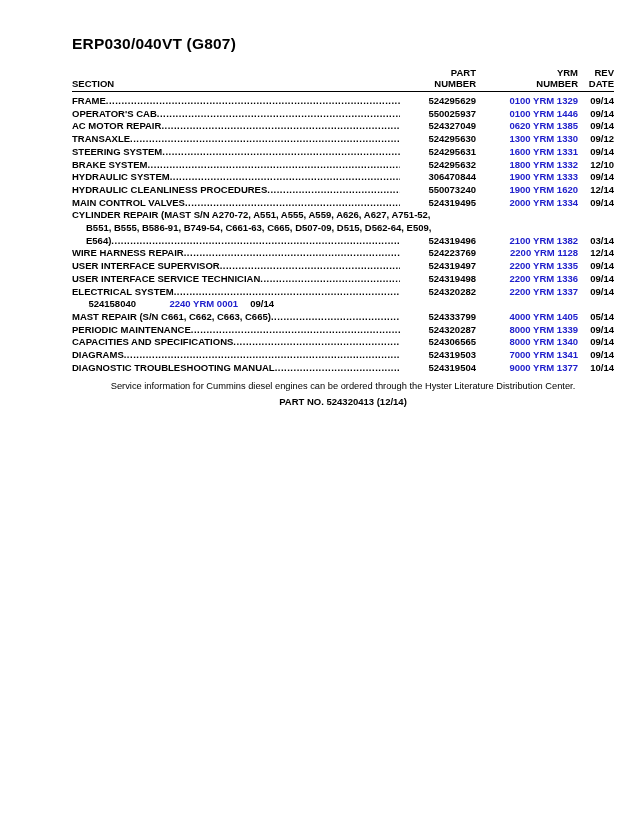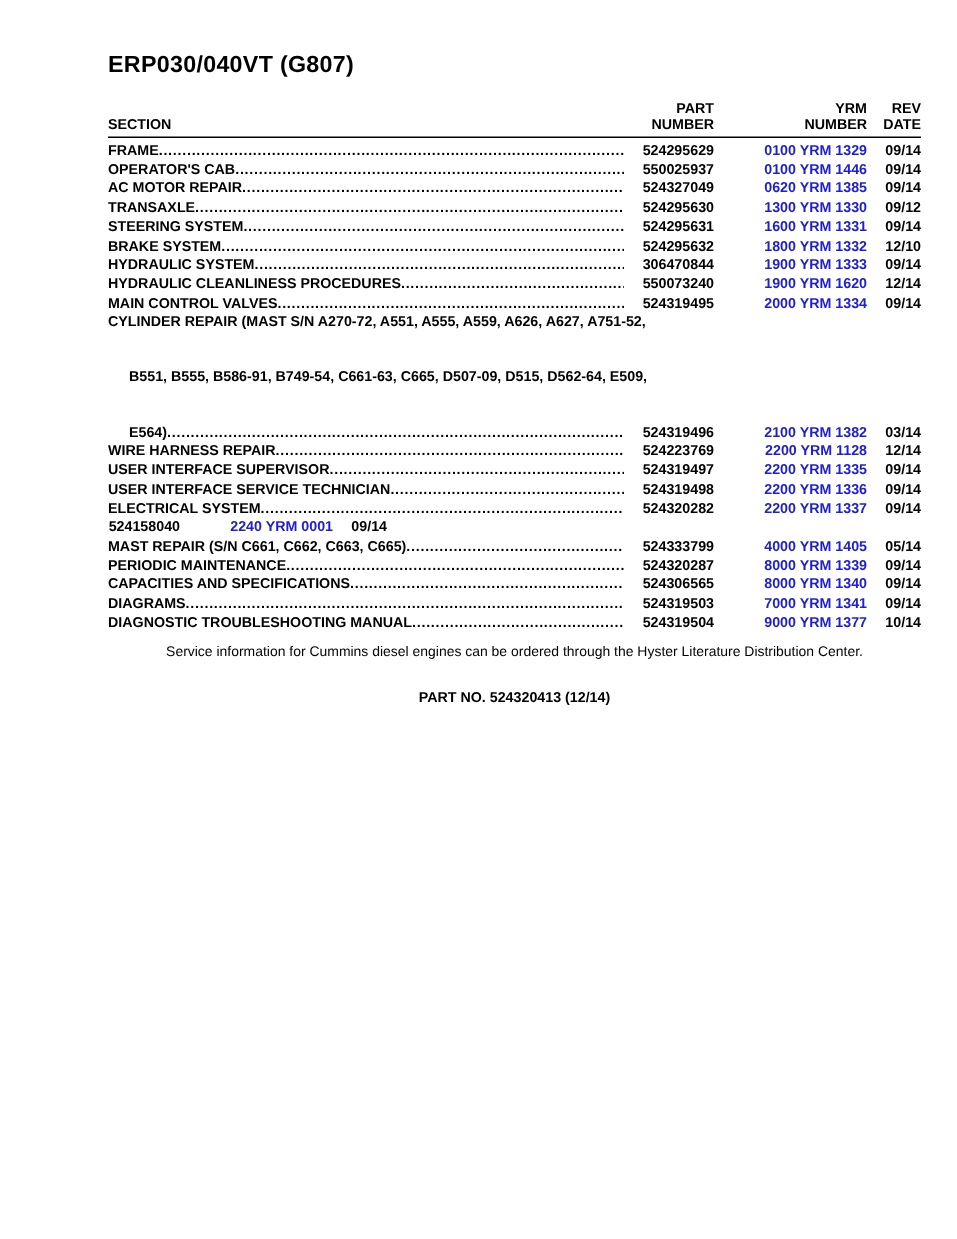--- a/index.html
+++ b/index.html
@@ -47,54 +47,54 @@
   
   .toc-body { margin-top: 3px; }
   .toc-line {
     display: flex;
     align-items: baseline;
     font-size: 9.5px;
     font-weight: bold;
     line-height: 12.7px;
     white-space: nowrap;
   }
-  .toc-line.indent .sec-text { padding-left: 14px; margin-top: 24px; }
+  .toc-line.indent .sec-text { padding-left: 14px; }
   .sec-wrap {
     flex: 1;
     display: flex;
     align-items: baseline;
     overflow: hidden;
     padding-right: 12px;
     min-width: 0;
   }
   .sec-text { white-space: nowrap; }
   .dots {
     flex: 1;
     overflow: hidden;
     white-space: nowrap;
     min-width: 0;
   }
   .dots::after {
     content: "..........................................................................................................................................................................................................";
     letter-spacing: 0.5px;
   }
-  .col-part { width: 48px; text-align: right; }
+  .col-part { width: 48px; text-align: right; margin-left: 16px; }
   .col-yrm  { width: 102px; text-align: right; }
   .col-rev  { width: 36px; text-align: right; }
   .yrm-blue { color: #2020CC; }
   
   .footer-note {
     margin-top: 6px;
     text-align: center;
     font-size: 9.3px;
     font-weight: normal;
     line-height: 12px;
   }
   .part-no-line {
-    margin-top: 20px;
+    margin-top: 4px;
     text-align: center;
     font-size: 9.5px;
     font-weight: bold;
     line-height: 12px;
   }
 </style>
 </head>
 <body>
 
 <div class="page">

